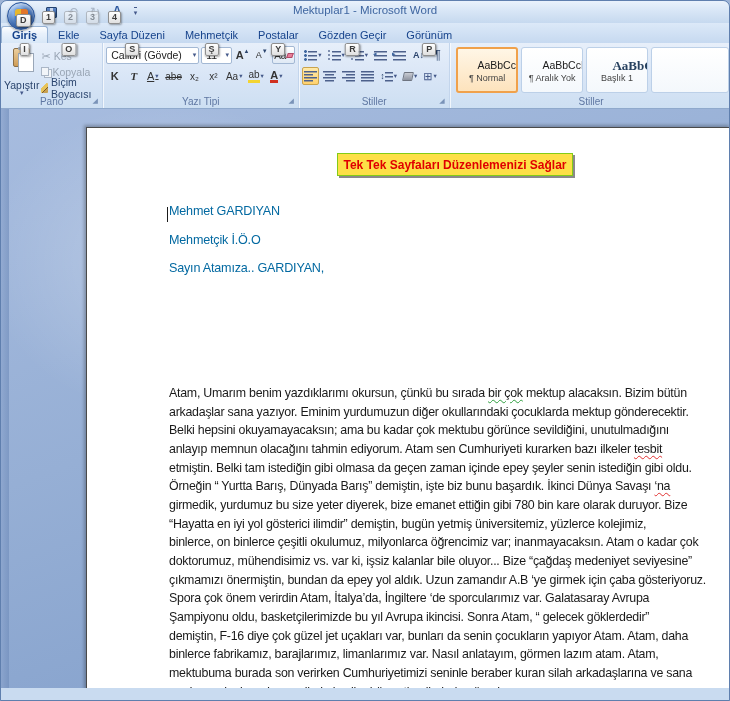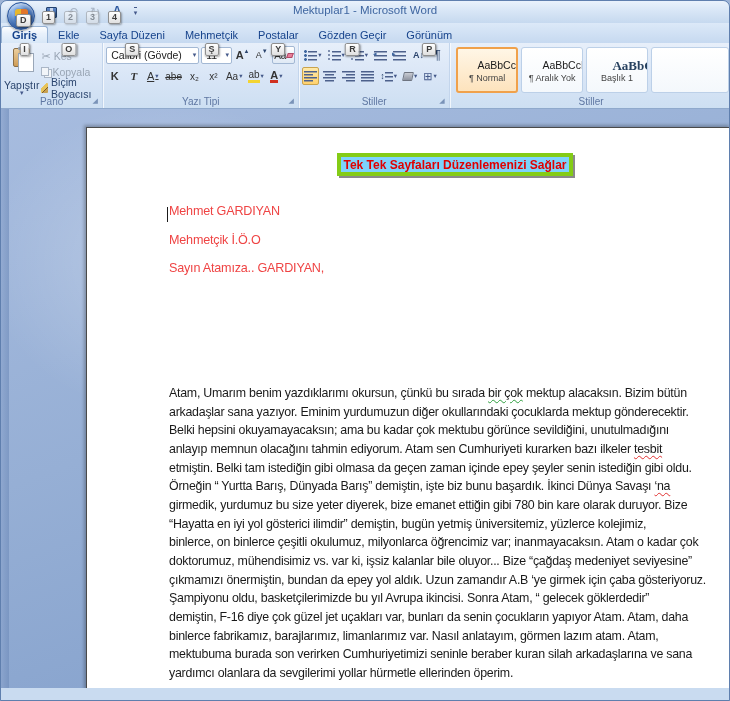--- a/index.html
+++ b/index.html
@@ -131,26 +131,26 @@
   .chip.title{width:78px;}
   
   .docarea{position:relative;height:579px;
     background:linear-gradient(160deg,#a7bcdf 0%,#96afd5 45%,#7e9cc9 100%);overflow:hidden;}
   .docarea .swoosh{position:absolute;left:-80px;top:-60px;width:500px;height:420px;border-radius:50%;
     background:radial-gradient(closest-side,rgba(255,255,255,.28),rgba(255,255,255,0) 75%);pointer-events:none;}
   .edge-left{position:absolute;left:0;top:0;bottom:0;width:8px;
     background:linear-gradient(90deg,#8aa3cc,#6f8cba);opacity:.65;}
   .page{position:absolute;left:85px;top:18px;right:-2px;bottom:-4px;background:#fff;
     border-top:1px solid #4a4a4a;border-left:1px solid #4a4a4a;box-shadow:-2px -2px 3px rgba(0,0,0,.25);}
-  .callout{position:absolute;left:250px;top:25px;width:236px;height:23px;background:#7dd3fc;
-    border:4px solid #84cc16;box-shadow:2px 2px 0 #8a8a8a;display:flex;align-items:center;justify-content:center;}
+  .callout{position:absolute;left:250px;top:25px;width:236px;height:23px;background:#fde047;
+    border:1px solid #84cc16;box-shadow:2px 2px 0 #8a8a8a;display:flex;align-items:center;justify-content:center;}
   .callout span{font-size:12px;font-weight:bold;color:#e00000;white-space:nowrap;}
   .caret{position:absolute;left:80px;top:79px;width:1px;height:15px;background:#1a1a1a;}
   .address{position:absolute;left:82px;top:74px;}
-  .address .para{height:28.7px;font-size:12.6px;color:#ef4444;line-height:18px;white-space:nowrap;letter-spacing:-.2px;}
+  .address .para{height:28.7px;font-size:12.6px;color:#0369a1;line-height:18px;white-space:nowrap;letter-spacing:-.2px;}
   .docbody{position:absolute;left:82px;top:256px;right:10px;}
   .doc-line{font-size:12.4px;color:#1a1a1a;line-height:18.65px;white-space:nowrap;letter-spacing:-.25px;}
   .wavy-red{text-decoration-line:underline;text-decoration-style:wavy;text-decoration-color:#e03030;text-decoration-thickness:1px;text-underline-offset:2px;}
   .wavy-green{text-decoration-line:underline;text-decoration-style:wavy;text-decoration-color:#2e9e3e;text-decoration-thickness:1px;text-underline-offset:2px;}
   
   .statusbar{position:relative;height:14px;background:linear-gradient(#dce8f6,#c3d5ec);
     border-top:1px solid #8fa9cc;display:flex;align-items:center;font-size:10.5px;color:#31538a;}
   .seg{padding:0 8px;height:100%;display:flex;align-items:center;gap:4px;border-right:1px solid #aabfdc;box-shadow:1px 0 0 rgba(255,255,255,.7);}
   .i-book{position:relative;width:11px;height:9px;background:#f4f7fb;border:1px solid #7a93b8;border-radius:1px;}
   .i-book:before{content:"";position:absolute;left:4px;top:0;bottom:0;width:1px;background:#7a93b8;}
@@ -385,20 +385,21 @@
           <div class="doc-line">arkadaşlar sana yazıyor. Eminim yurdumuzun diğer okullarındaki çocuklarda mektup gönderecektir.</div>
           <div class="doc-line">Belki hepsini okuyamayacaksın; ama bu kadar çok mektubu görünce sevildiğini, unutulmadığını</div>
           <div class="doc-line">anlayıp memnun olacağını tahmin ediyorum. Atam sen Cumhuriyeti kurarken bazı ilkeler <span class="wavy-red">tesbit</span></div>
           <div class="doc-line">etmiştin. Belki tam istediğin gibi olmasa da geçen zaman içinde epey şeyler senin istediğin gibi oldu.</div>
           <div class="doc-line">Örneğin “ Yurtta Barış, Dünyada Barış” demiştin, işte biz bunu başardık. İkinci Dünya Savaşı <span class="wavy-red">‘na</span></div>
           <div class="doc-line">girmedik, yurdumuz bu size yeter diyerek, bize emanet ettiğin gibi 780 bin kare olarak duruyor. Bize</div>
           <div class="doc-line">“Hayatta en iyi yol gösterici ilimdir” demiştin, bugün yetmiş üniversitemiz, yüzlerce kolejimiz,</div>
           <div class="doc-line">binlerce, on binlerce çeşitli okulumuz, milyonlarca öğrencimiz var; inanmayacaksın. Atam o kadar çok</div>
           <div class="doc-line">doktorumuz, mühendisimiz vs. var ki, işsiz kalanlar bile oluyor... Bize “çağdaş medeniyet seviyesine”</div>
           <div class="doc-line">çıkmamızı önermiştin, bundan da epey yol aldık. Uzun zamandır A.B ‘ye girmek için çaba gösteriyoruz.</div>
+          <div class="doc-line">Spora çok önem verirdin Atam, İtalya’da, İngiltere ‘de sporcularımız var. Galatasaray Avrupa</div>
           <div class="doc-line">Şampiyonu oldu, basketçilerimizde bu yıl Avrupa ikincisi. Sonra Atam, “ gelecek göklerdedir”</div>
           <div class="doc-line">demiştin, F-16 diye çok güzel jet uçakları var, bunları da senin çocukların yapıyor Atam. Atam, daha</div>
           <div class="doc-line">binlerce fabrikamız, barajlarımız, limanlarımız var. Nasıl anlatayım, görmen lazım atam. Atam,</div>
           <div class="doc-line">mektubuma burada son verirken Cumhuriyetimizi seninle beraber kuran silah arkadaşlarına ve sana</div>
           <div class="doc-line">yardımcı olanlara da sevgilerimi yollar hürmetle ellerinden öperim.</div>
         </div>
     </div>
   </div>
 
 

